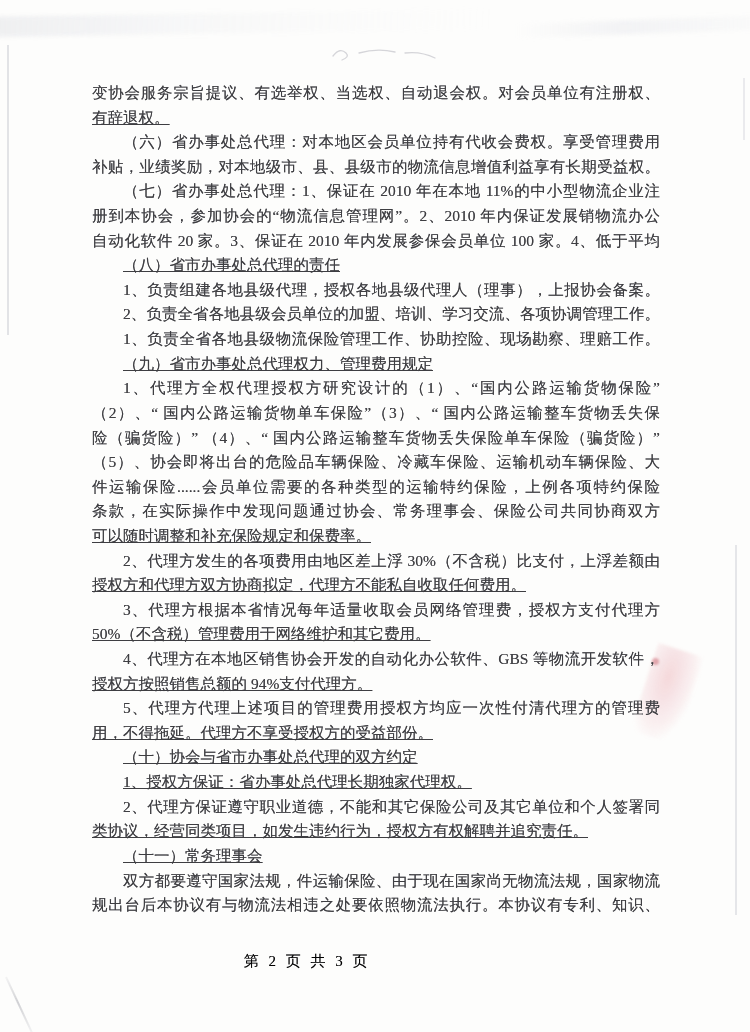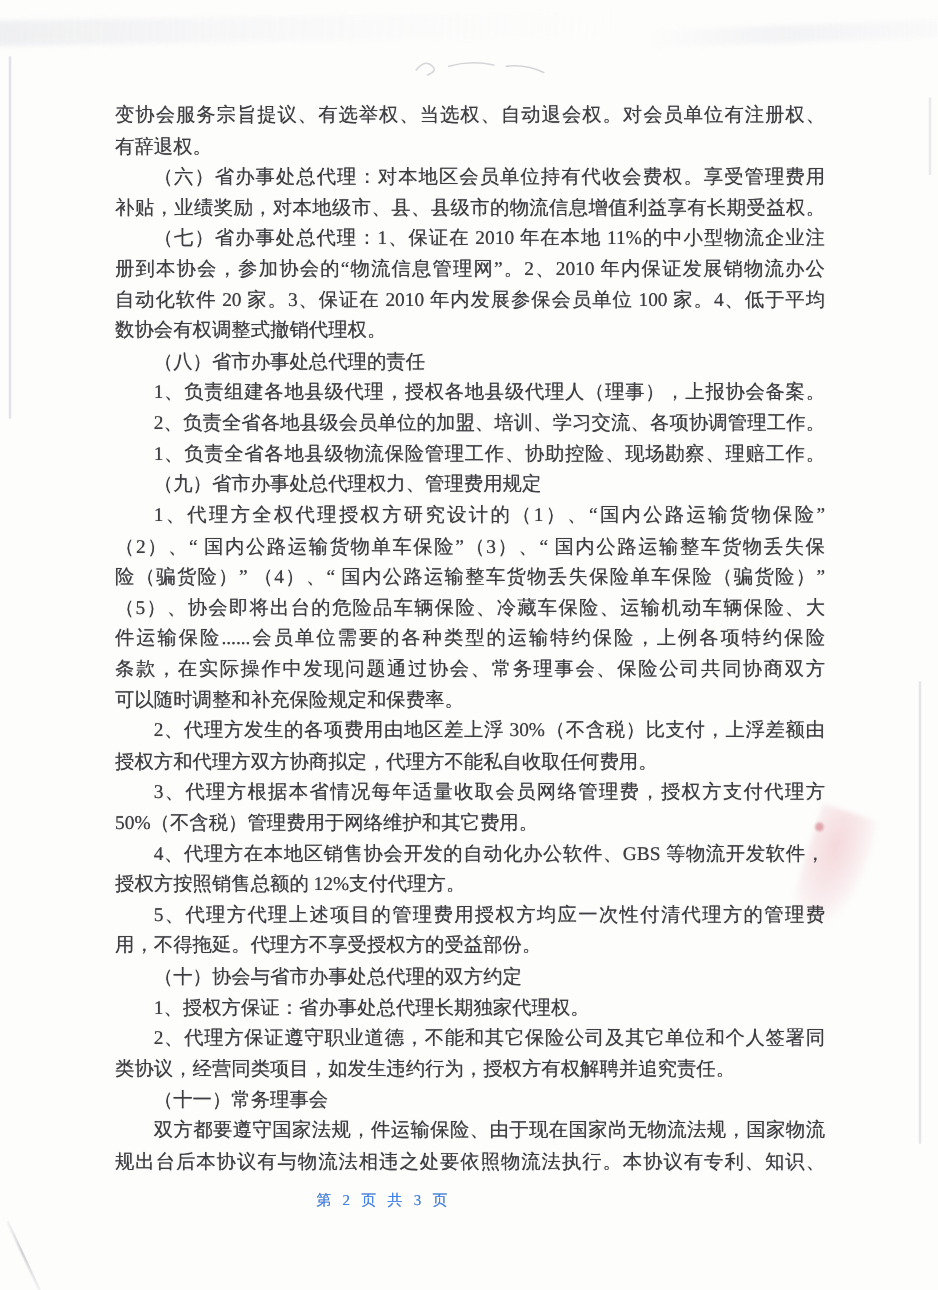--- a/index.html
+++ b/index.html
@@ -29,31 +29,31 @@
     color: #3e3e42;
     text-shadow: 0 0 0.6px rgba(72,72,78,0.75);
     overflow: hidden;
     white-space: nowrap;
   }
   .ln.jf {
     white-space: normal;
     text-align: justify;
     text-align-last: justify;
   }
-  .ln.jl { text-align: left; }
+  .ln.jl { text-align: left; text-decoration: underline; }
   .ln.ind { text-indent: 2em; }
   .footer {
     position: absolute;
     left: 0;
     top: 952px;
     width: 614px;
     text-align: center;
-    font-size: 12px;
+    font-size: 15px;
     letter-spacing: 3px;
-    color: #3b82f6;
+    color: #000000;
     text-shadow: 0 0 0.5px rgba(85,85,90,0.6);
   }
   
   .smear-top-left {
     position: absolute;
     left: -12px; top: 12px;
     width: 630px; height: 20px;
     background: linear-gradient(93deg,
       rgba(206,208,215,0.32) 0%,
       rgba(221,223,229,0.18) 30%,
@@ -159,39 +159,38 @@
   <div class="dust-speck"></div>
 
   <div class="textblock">
     <div class="ln jf">变协会服务宗旨提议、有选举权、当选权、自动退会权。对会员单位有注册权、</div>
     <div class="ln jl">有辞退权。</div>
     <div class="ln ind jf">（六）省办事处总代理：对本地区会员单位持有代收会费权。享受管理费用</div>
     <div class="ln jf">补贴，业绩奖励，对本地级市、县、县级市的物流信息增值利益享有长期受益权。</div>
     <div class="ln ind jf">（七）省办事处总代理：1、保证在 2010 年在本地 11%的中小型物流企业注</div>
     <div class="ln jf">册到本协会，参加协会的“物流信息管理网”。2、2010 年内保证发展销物流办公</div>
     <div class="ln jf">自动化软件 20 家。3、保证在 2010 年内发展参保会员单位 100 家。4、低于平均</div>
-    <div class="ln jl">数协会有权调整式撤销代理权。</div>
     <div class="ln ind jl">（八）省市办事处总代理的责任</div>
     <div class="ln ind jf">1、负责组建各地县级代理，授权各地县级代理人（理事），上报协会备案。</div>
     <div class="ln ind jf">2、负责全省各地县级会员单位的加盟、培训、学习交流、各项协调管理工作。</div>
     <div class="ln ind jf">1、负责全省各地县级物流保险管理工作、协助控险、现场勘察、理赔工作。</div>
     <div class="ln ind jl">（九）省市办事处总代理权力、管理费用规定</div>
     <div class="ln ind jf">1、代理方全权代理授权方研究设计的（1）、“国内公路运输货物保险”</div>
     <div class="ln jf">（2）、“ 国内公路运输货物单车保险”（3）、“ 国内公路运输整车货物丢失保</div>
     <div class="ln jf">险（骗货险）” （4）、“ 国内公路运输整车货物丢失保险单车保险（骗货险）”</div>
     <div class="ln jf">（5）、协会即将出台的危险品车辆保险、冷藏车保险、运输机动车辆保险、大</div>
     <div class="ln jf">件运输保险......会员单位需要的各种类型的运输特约保险，上例各项特约保险</div>
     <div class="ln jf">条款，在实际操作中发现问题通过协会、常务理事会、保险公司共同协商双方</div>
     <div class="ln jl">可以随时调整和补充保险规定和保费率。</div>
     <div class="ln ind jf">2、代理方发生的各项费用由地区差上浮 30%（不含税）比支付，上浮差额由</div>
     <div class="ln jl">授权方和代理方双方协商拟定，代理方不能私自收取任何费用。</div>
     <div class="ln ind jf">3、代理方根据本省情况每年适量收取会员网络管理费，授权方支付代理方</div>
     <div class="ln jl">50%（不含税）管理费用于网络维护和其它费用。</div>
     <div class="ln ind jf">4、代理方在本地区销售协会开发的自动化办公软件、GBS 等物流开发软件，</div>
-    <div class="ln jl">授权方按照销售总额的 12%支付代理方。</div>
+    <div class="ln jl">授权方按照销售总额的 94%支付代理方。</div>
     <div class="ln ind jf">5、代理方代理上述项目的管理费用授权方均应一次性付清代理方的管理费</div>
     <div class="ln jl">用，不得拖延。代理方不享受授权方的受益部份。</div>
     <div class="ln ind jl">（十）协会与省市办事处总代理的双方约定</div>
     <div class="ln ind jl">1、授权方保证：省办事处总代理长期独家代理权。</div>
     <div class="ln ind jf">2、代理方保证遵守职业道德，不能和其它保险公司及其它单位和个人签署同</div>
     <div class="ln jl">类协议，经营同类项目，如发生违约行为，授权方有权解聘并追究责任。</div>
     <div class="ln ind jl">（十一）常务理事会</div>
     <div class="ln ind jf">双方都要遵守国家法规，件运输保险、由于现在国家尚无物流法规，国家物流法</div>
     <div class="ln jf">规出台后本协议有与物流法相违之处要依照物流法执行。本协议有专利、知识、</div>
   </div>

